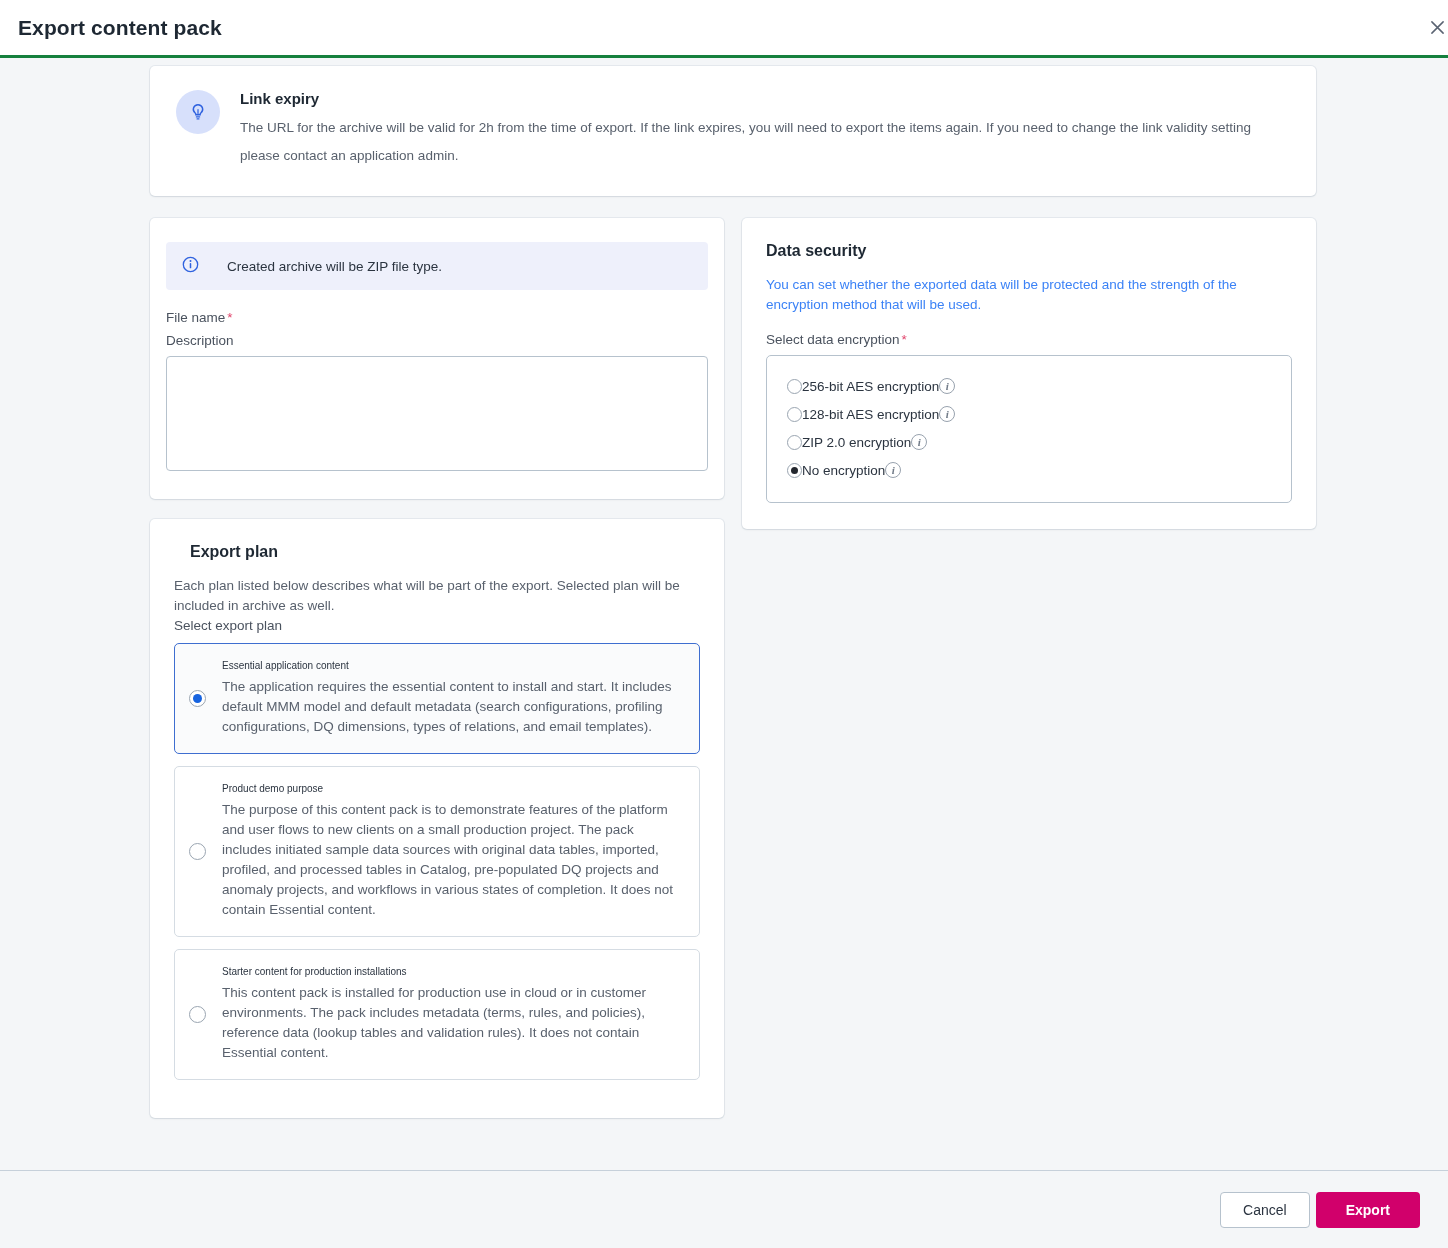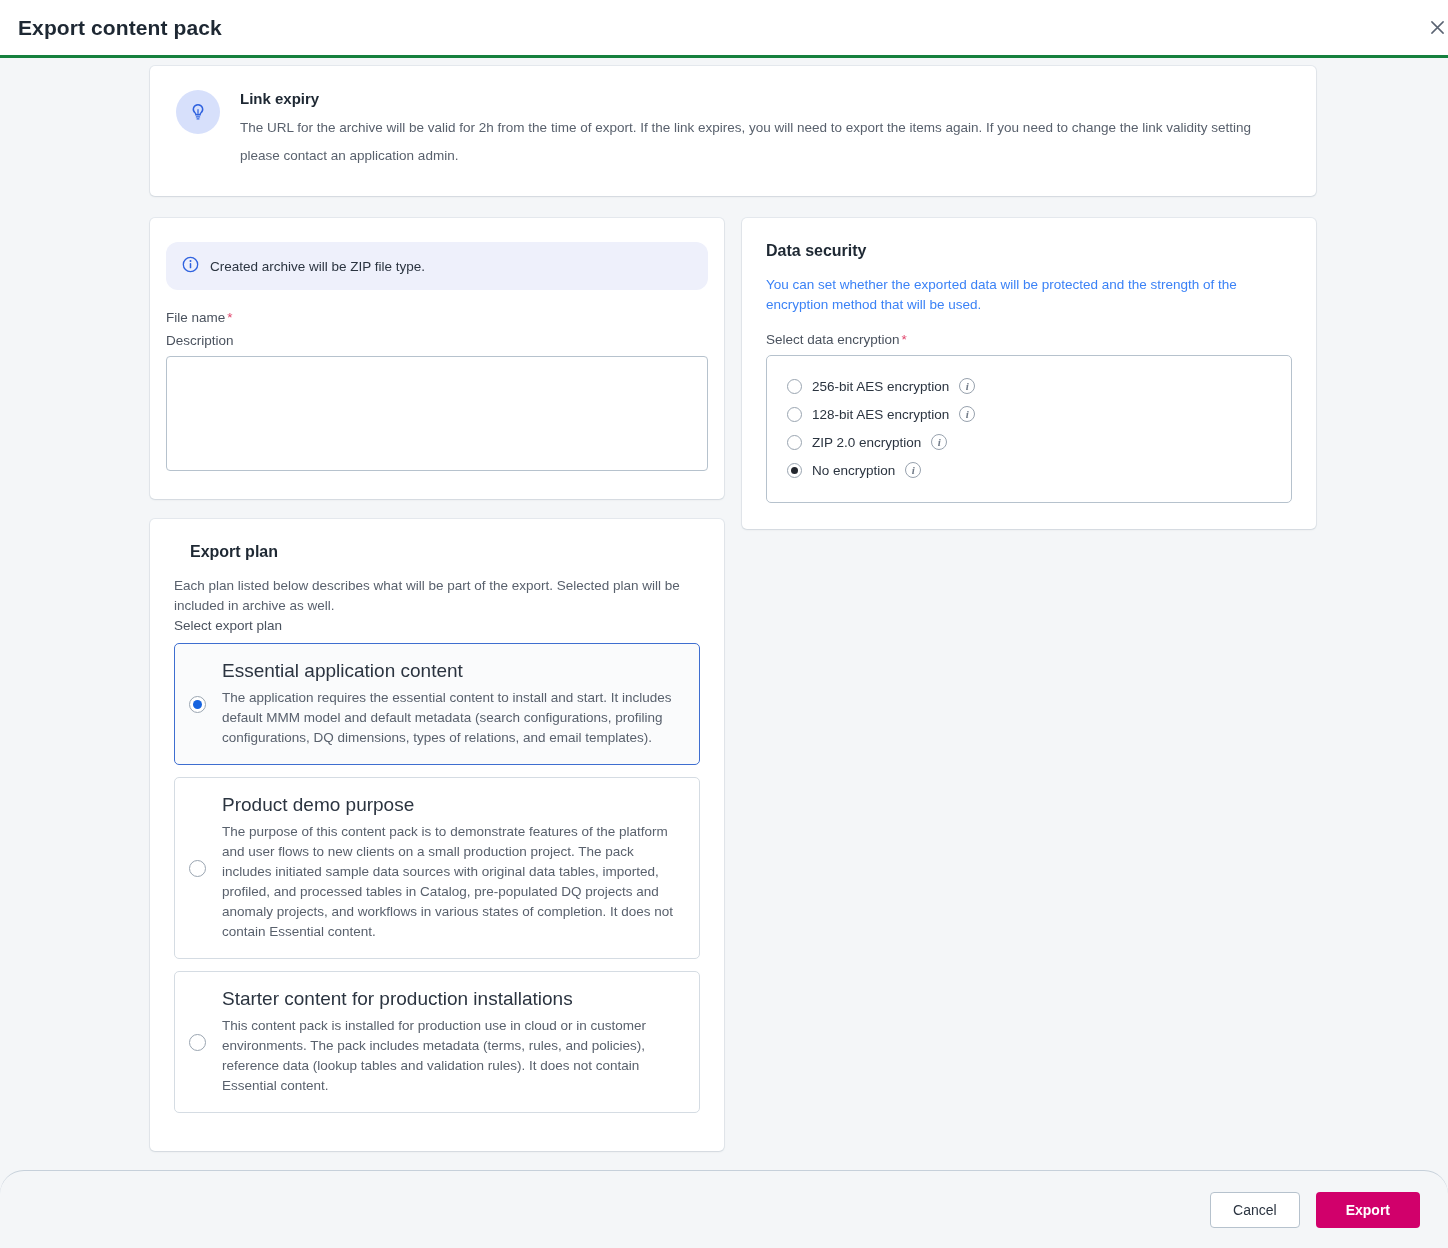--- a/index.html
+++ b/index.html
@@ -115,25 +115,25 @@
   .col-left { width: 574px; }
   .col-right { width: 574px; }
 
   
   .file-card {
     padding: 24px 16px 24px 16px;
     margin-bottom: 20px;
   }
   .info-banner {
     background: #eef0fb;
-    border-radius: 12px;
+    border-radius: 4px;
     height: 48px;
     display: flex;
     align-items: center;
-    gap: 11px;
+    gap: 28px;
     padding: 0 16px;
     margin-bottom: 20px;
   }
   .info-banner-text {
     font-size: 13.5px;
     color: #2b3440;
   }
 
   .field-label {
     font-size: 13.5px;
@@ -189,21 +189,20 @@
   }
   .enc-box {
     border: 1px solid #b6c2cd;
     border-radius: 5px;
     padding: 16px 20px 18px 20px;
     margin-top: 4px;
   }
   .enc-row {
     display: flex;
     align-items: center;
-    gap: 10px;
     height: 28px;
   }
   .enc-label {
     font-size: 13.5px;
     color: #2b3440;
   }
 
   
   .radio {
     width: 15px;
@@ -291,42 +290,41 @@
     margin-bottom: 12px;
     background: #fff;
     cursor: pointer;
   }
   .plan-option.selected {
     border: 1px solid #3e6ed0;
     background: #fafbfc;
   }
   .plan-opt-body { flex: 1; }
   .plan-opt-title {
-    font-size: 19px;
+    font-size: 10px;
     color: #2b3440;
     margin-bottom: 6px;
   }
   .plan-opt-desc {
     font-size: 13.5px;
     line-height: 20px;
     color: #59616d;
   }
 
   
   .dlg-footer {
     height: 78px;
     min-height: 78px;
     background: #f4f6f8;
     border-top: 1px solid #c6d0da;
     display: flex;
     align-items: center;
     justify-content: flex-end;
-    gap: 16px;
+    gap: 6px;
     padding: 0 28px 0 0;
-    border-radius: 24px;
   }
   .btn {
     font-family: "Liberation Sans", sans-serif;
     font-size: 14px;
     border-radius: 4px;
     cursor: pointer;
     height: 36px;
     padding: 0 22px;
     border: none;
   }

